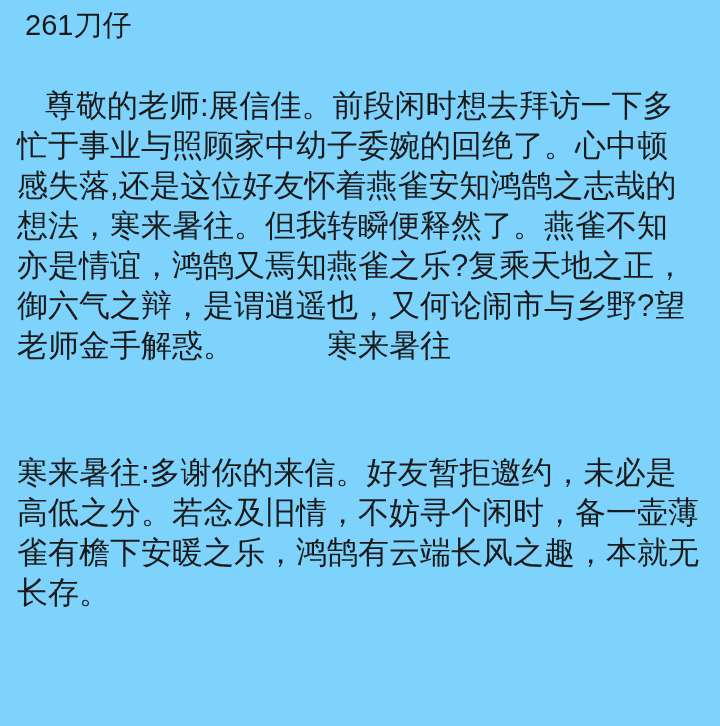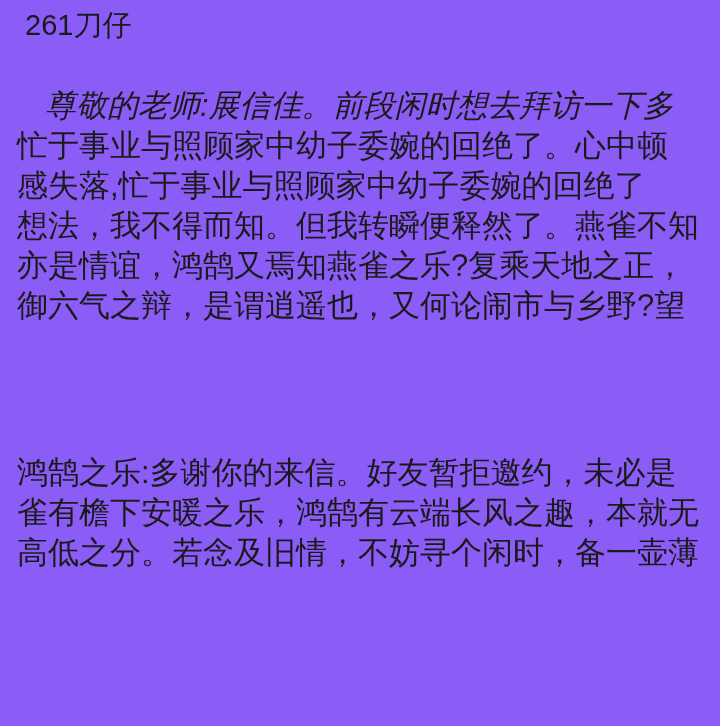--- a/index.html
+++ b/index.html
@@ -10,21 +10,21 @@
     width: 720px;
     height: 726px;
     background: #f4f4f4;
     font-family: "Liberation Sans", sans-serif;
     overflow: hidden;
   }
   .reader-page {
     position: relative;
     width: 720px;
     height: 726px;
-    background: #8b5cf6;
+    background: #7dd3fc;
   }
   .chapter-title {
     position: absolute;
     left: 25px;
     top: 8px;
     font-size: 29px;
     line-height: 34px;
     font-weight: 400;
     color: #1a1a1a;
     white-space: pre;
@@ -39,38 +39,39 @@
   .para-reply  { top: 453px; }
   .line {
     font-size: 31px;
     line-height: 40px;
     font-weight: 400;
     white-space: pre;
     letter-spacing: 0;
   }
   .line.indent {
     text-indent: 28px;
-    font-style: italic;
   }
 </style>
 </head>
 <body>
 
 <div class="reader-page">
 
   <div class="chapter-title">261刀仔</div>
 
   <div class="para para-letter">
     <div class="line indent">尊敬的老师:展信佳。前段闲时想去拜访一下多</div>
     <div class="line">忙于事业与照顾家中幼子委婉的回绝了。心中顿</div>
-    <div class="line">感失落,忙于事业与照顾家中幼子委婉的回绝了</div>
-    <div class="line">想法，我不得而知。但我转瞬便释然了。燕雀不知</div>
+    <div class="line">感失落,还是这位好友怀着燕雀安知鸿鹄之志哉的</div>
+    <div class="line">想法，寒来暑往。但我转瞬便释然了。燕雀不知</div>
     <div class="line">亦是情谊，鸿鹄又焉知燕雀之乐?复乘天地之正，</div>
     <div class="line">御六气之辩，是谓逍遥也，又何论闹市与乡野?望</div>
+    <div class="line">老师金手解惑。　　　寒来暑往</div>
   </div>
 
   <div class="para para-reply">
-    <div class="line">鸿鹄之乐:多谢你的来信。好友暂拒邀约，未必是</div>
+    <div class="line">寒来暑往:多谢你的来信。好友暂拒邀约，未必是</div>
+    <div class="line">高低之分。若念及旧情，不妨寻个闲时，备一壶薄</div>
     <div class="line">雀有檐下安暖之乐，鸿鹄有云端长风之趣，本就无</div>
-    <div class="line">高低之分。若念及旧情，不妨寻个闲时，备一壶薄</div>
+    <div class="line">长存。</div>
   </div>
 
 </div>
 
 </body></html>

